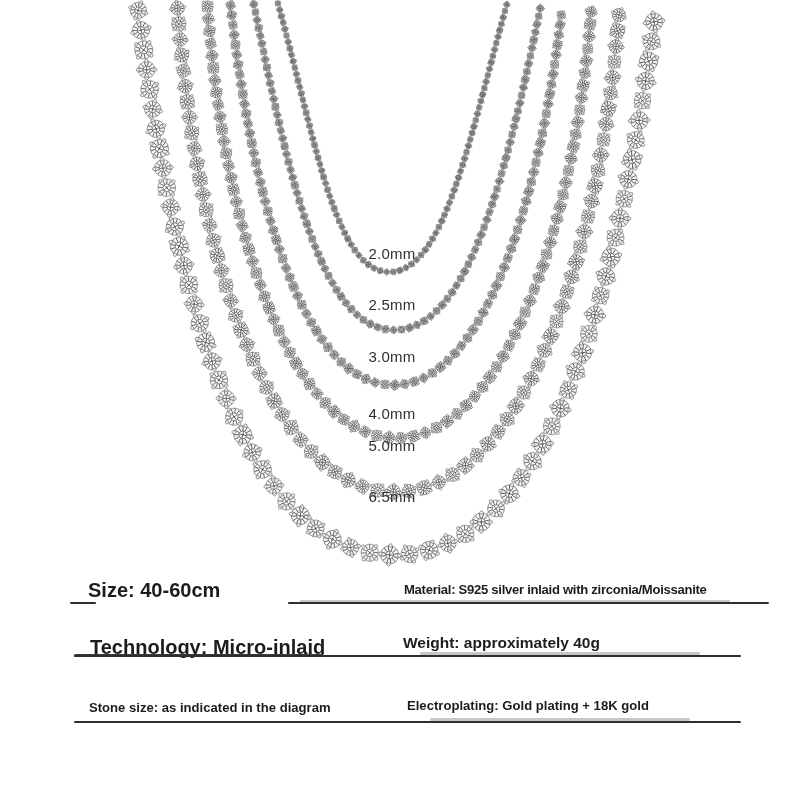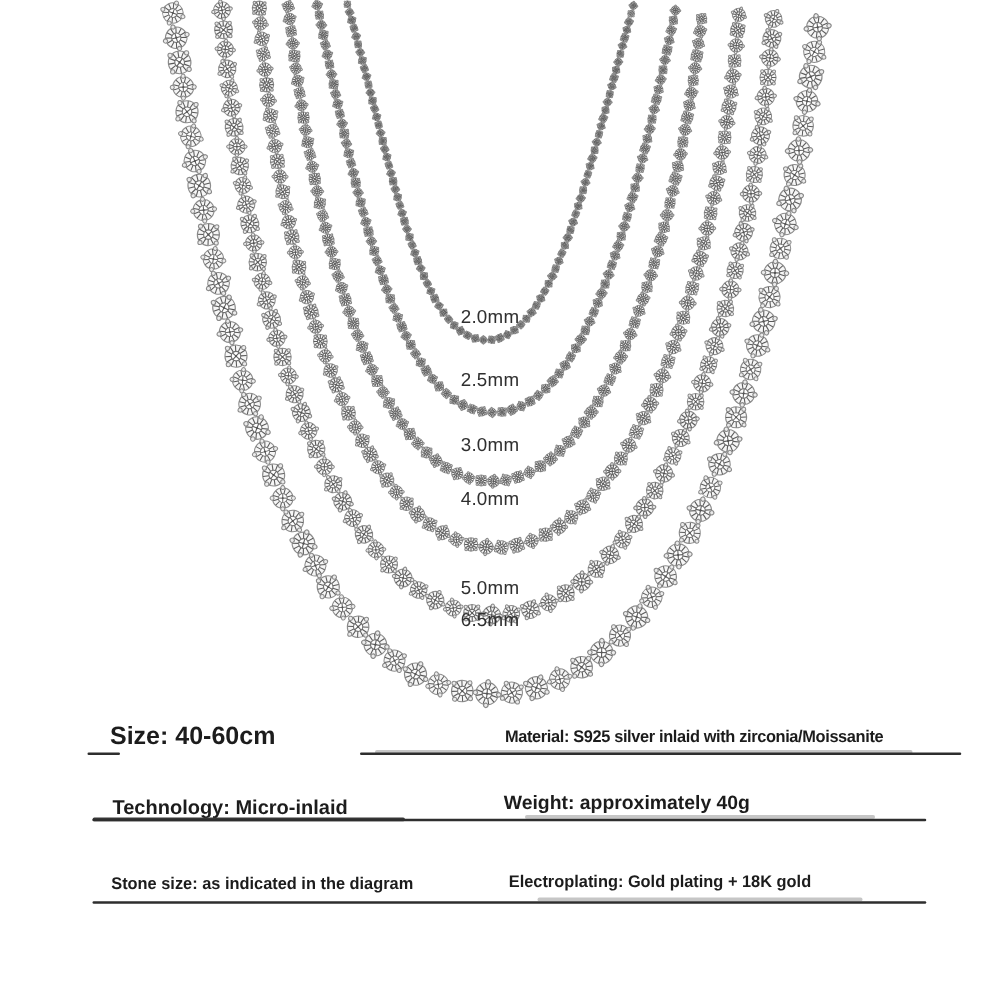--- a/index.html
+++ b/index.html
@@ -12,21 +12,21 @@
     position:absolute;left:392px;transform:translateX(-50%);
     font-size:15px;line-height:18px;color:var(--label-c,#2f2f2f);
     white-space:nowrap;letter-spacing:0.2px;
   }
   .spec-text{
     position:absolute;font-weight:bold;color:var(--text-c,#1c1c1c);
     white-space:nowrap;transform:translateY(-50%);
   }
   .r1l{left:88px;top:590px;font-size:20px;}
   .r1r{left:404px;top:589px;font-size:13.5px;letter-spacing:-0.3px;transform:translateY(-50%) scaleX(0.97);transform-origin:left center;}
-  .r2l{left:90px;top:647px;font-size:16px;}
+  .r2l{left:90px;top:647px;font-size:20px;}
   .r2r{left:403px;top:643px;font-size:15.5px;text-align:center;}
   .r3l{left:89px;top:707px;font-size:13.5px;transform:translateY(-50%) scaleX(0.97);transform-origin:left center;}
   .r3r{left:407px;top:705px;font-size:13.5px;transform:translateY(-50%) scaleX(0.97);transform-origin:left center;}
   .ul{
     position:absolute;height:2px;background:var(--ul-c,#2e2e2e);
     border-radius:2px;
   }
   .ul-gray{position:absolute;height:3px;background:#c6c6c6;border-radius:3px;}
   .ul-thick{position:absolute;height:3px;background:#3a3a3a;border-radius:3px;}
 </style>
@@ -568,22 +568,22 @@
           <use href="#stone-template" transform="translate(503.2 17.5) rotate(37) scale(0.295)" stroke="#5a5a5a" stroke-width="2.91"></use>
           <use href="#stone-template" transform="translate(504.9 11.0) rotate(90) scale(0.274)" stroke="#5a5a5a" stroke-width="2.91"></use>
           <use href="#stone-template" transform="translate(506.7 4.6) rotate(143) scale(0.288)" stroke="#5a5a5a" stroke-width="2.91"></use>
         </g>
       </g>
   </svg>
 
   <div class="chain-label" style="top:245px">2.0mm</div>
   <div class="chain-label" style="top:296px">2.5mm</div>
   <div class="chain-label" style="top:348px">3.0mm</div>
-  <div class="chain-label" style="top:391px">4.0mm</div>
-  <div class="chain-label" style="top:462px">5.0mm</div>
+  <div class="chain-label" style="top:405px">4.0mm</div>
+  <div class="chain-label" style="top:437px">5.0mm</div>
   <div class="chain-label" style="top:488px">6.5mm</div>
 
   <div>
     <span class="spec-text r1l">Size: 40-60cm</span>
     <span class="spec-text r1r">Material: S925 silver inlaid with zirconia/Moissanite</span>
     <div class="ul" style="left:70px;top:602px;width:26px"></div>
     <div class="ul-gray" style="left:300px;top:600px;width:430px"></div>
     <div class="ul" style="left:288px;top:602px;width:481px"></div>
   </div>
 

